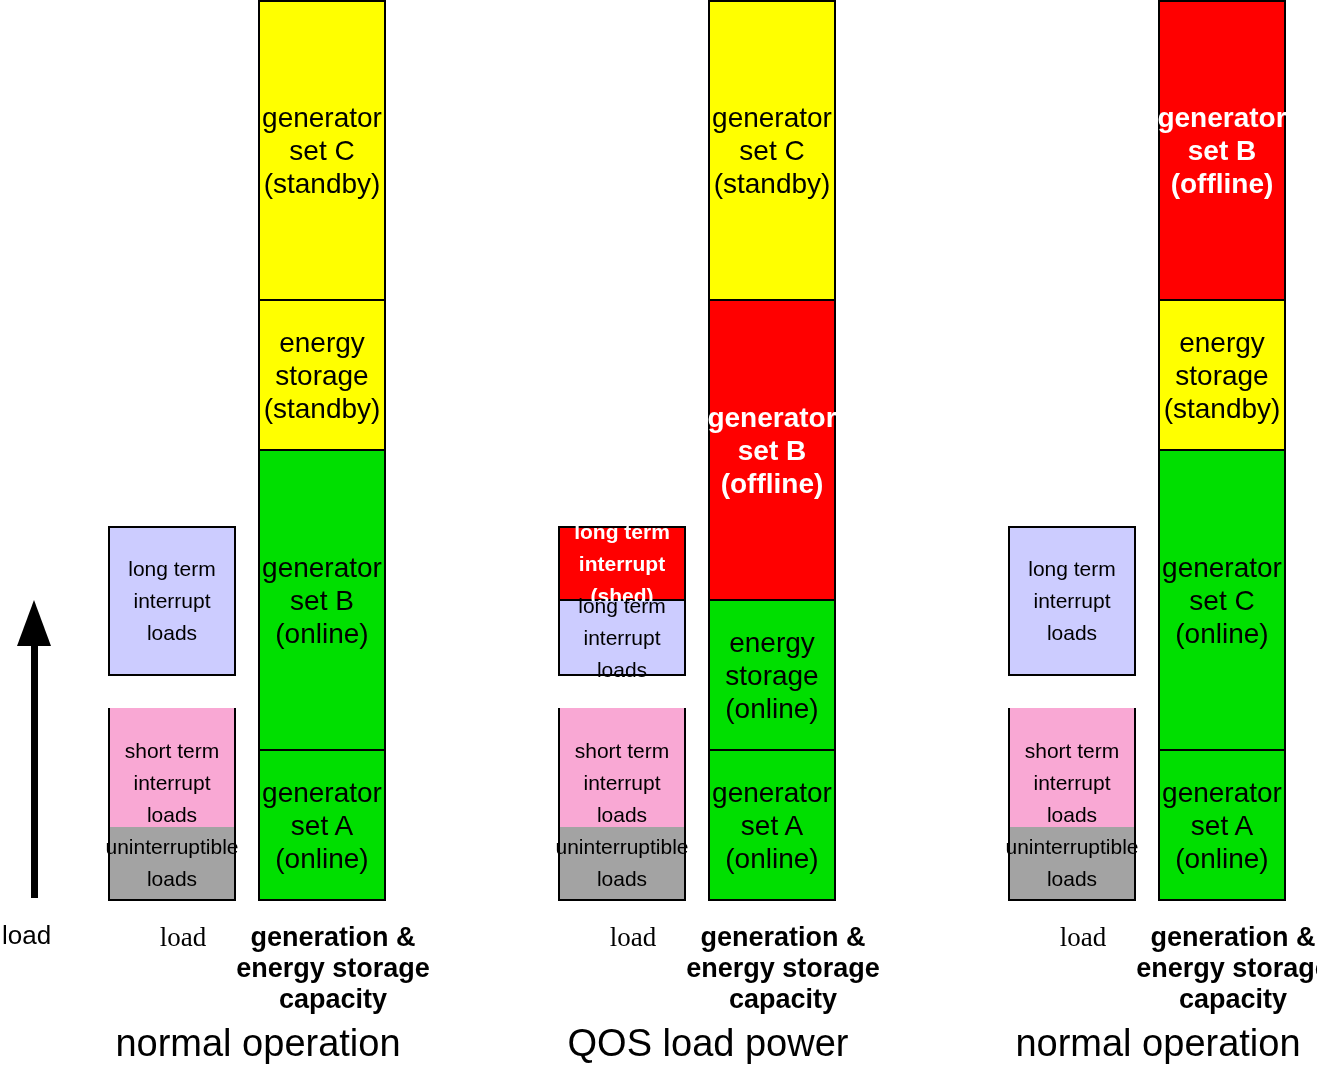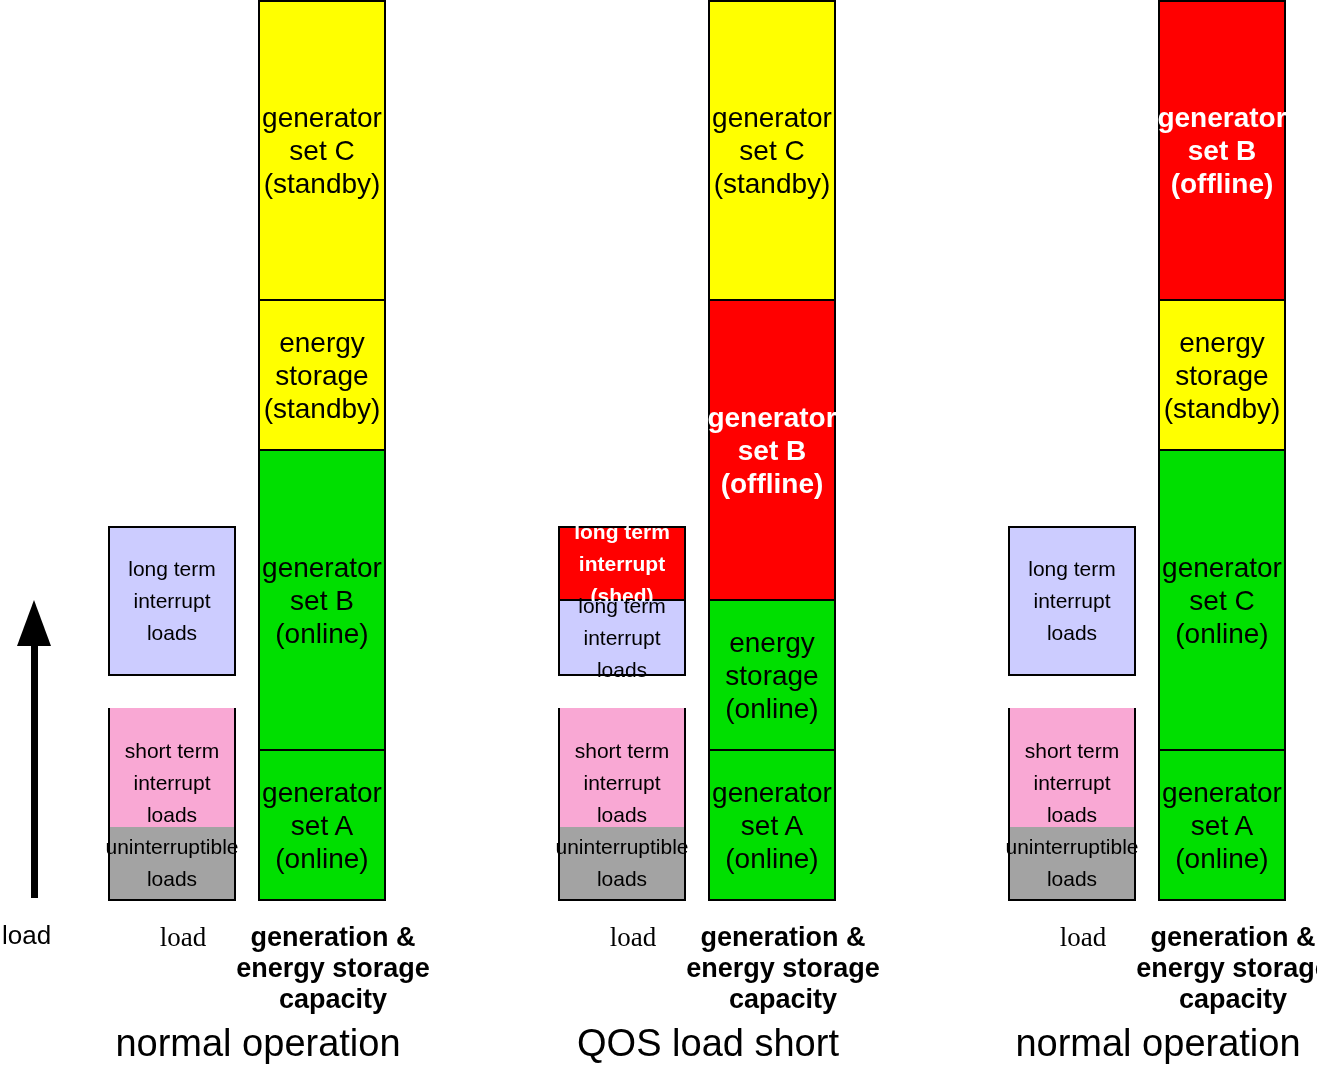--- a/index.html
+++ b/index.html
@@ -136,21 +136,21 @@
 storage
 (online)</div>
   <div class="blk gx-g2 gy4 c-green gen-text">generator
 set A
 (online)</div>
 
   <div class="axis-label axis-load ax-l-g2">load</div>
   <div class="axis-label axis-gen ax-g-g2">generation &amp;
 energy storage
 capacity</div>
-  <div class="caption cap-g2">QOS load short</div>
+  <div class="caption cap-g2">QOS load power</div>
 
   <div class="blk lx-g3 lyA c-lav load-text bt">long term
 interrupt
 loads</div>
   <div class="blk lx-g3 lyB c-orange load-text">short term
 interrupt
 loads</div>
   <div class="blk lx-g3 lyC c-cyan load-text">uninterruptible
 loads</div>
 

